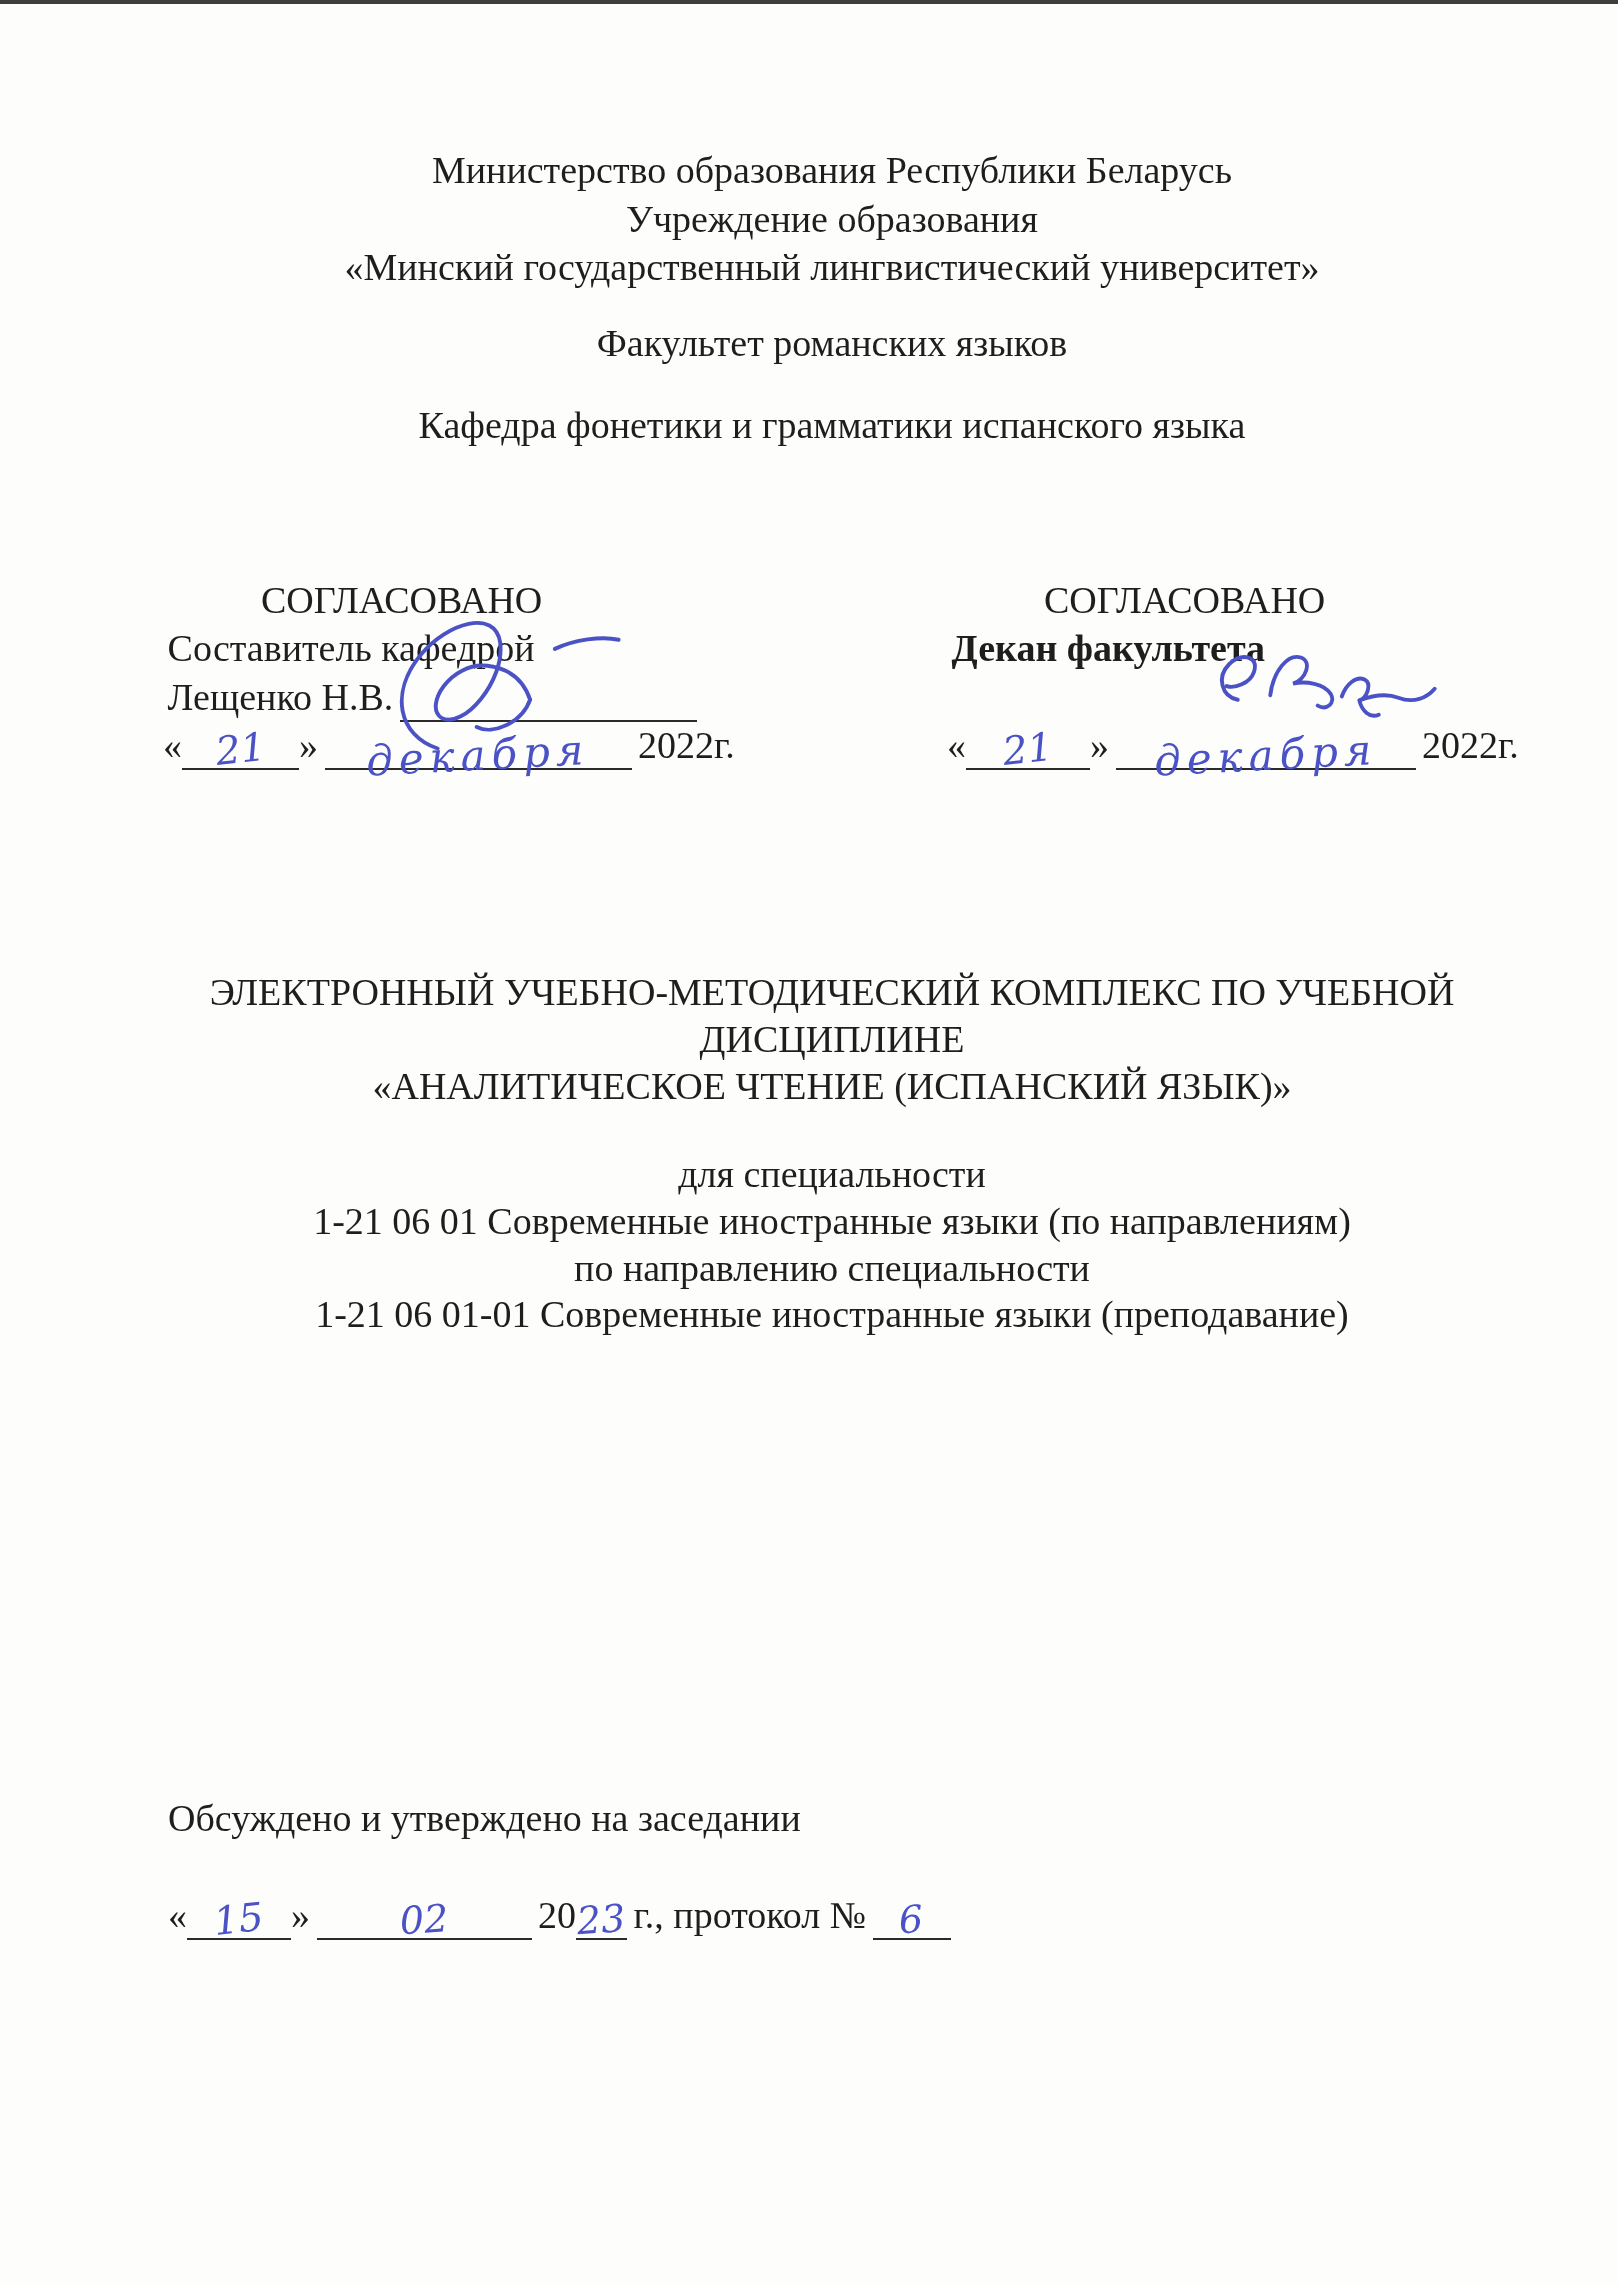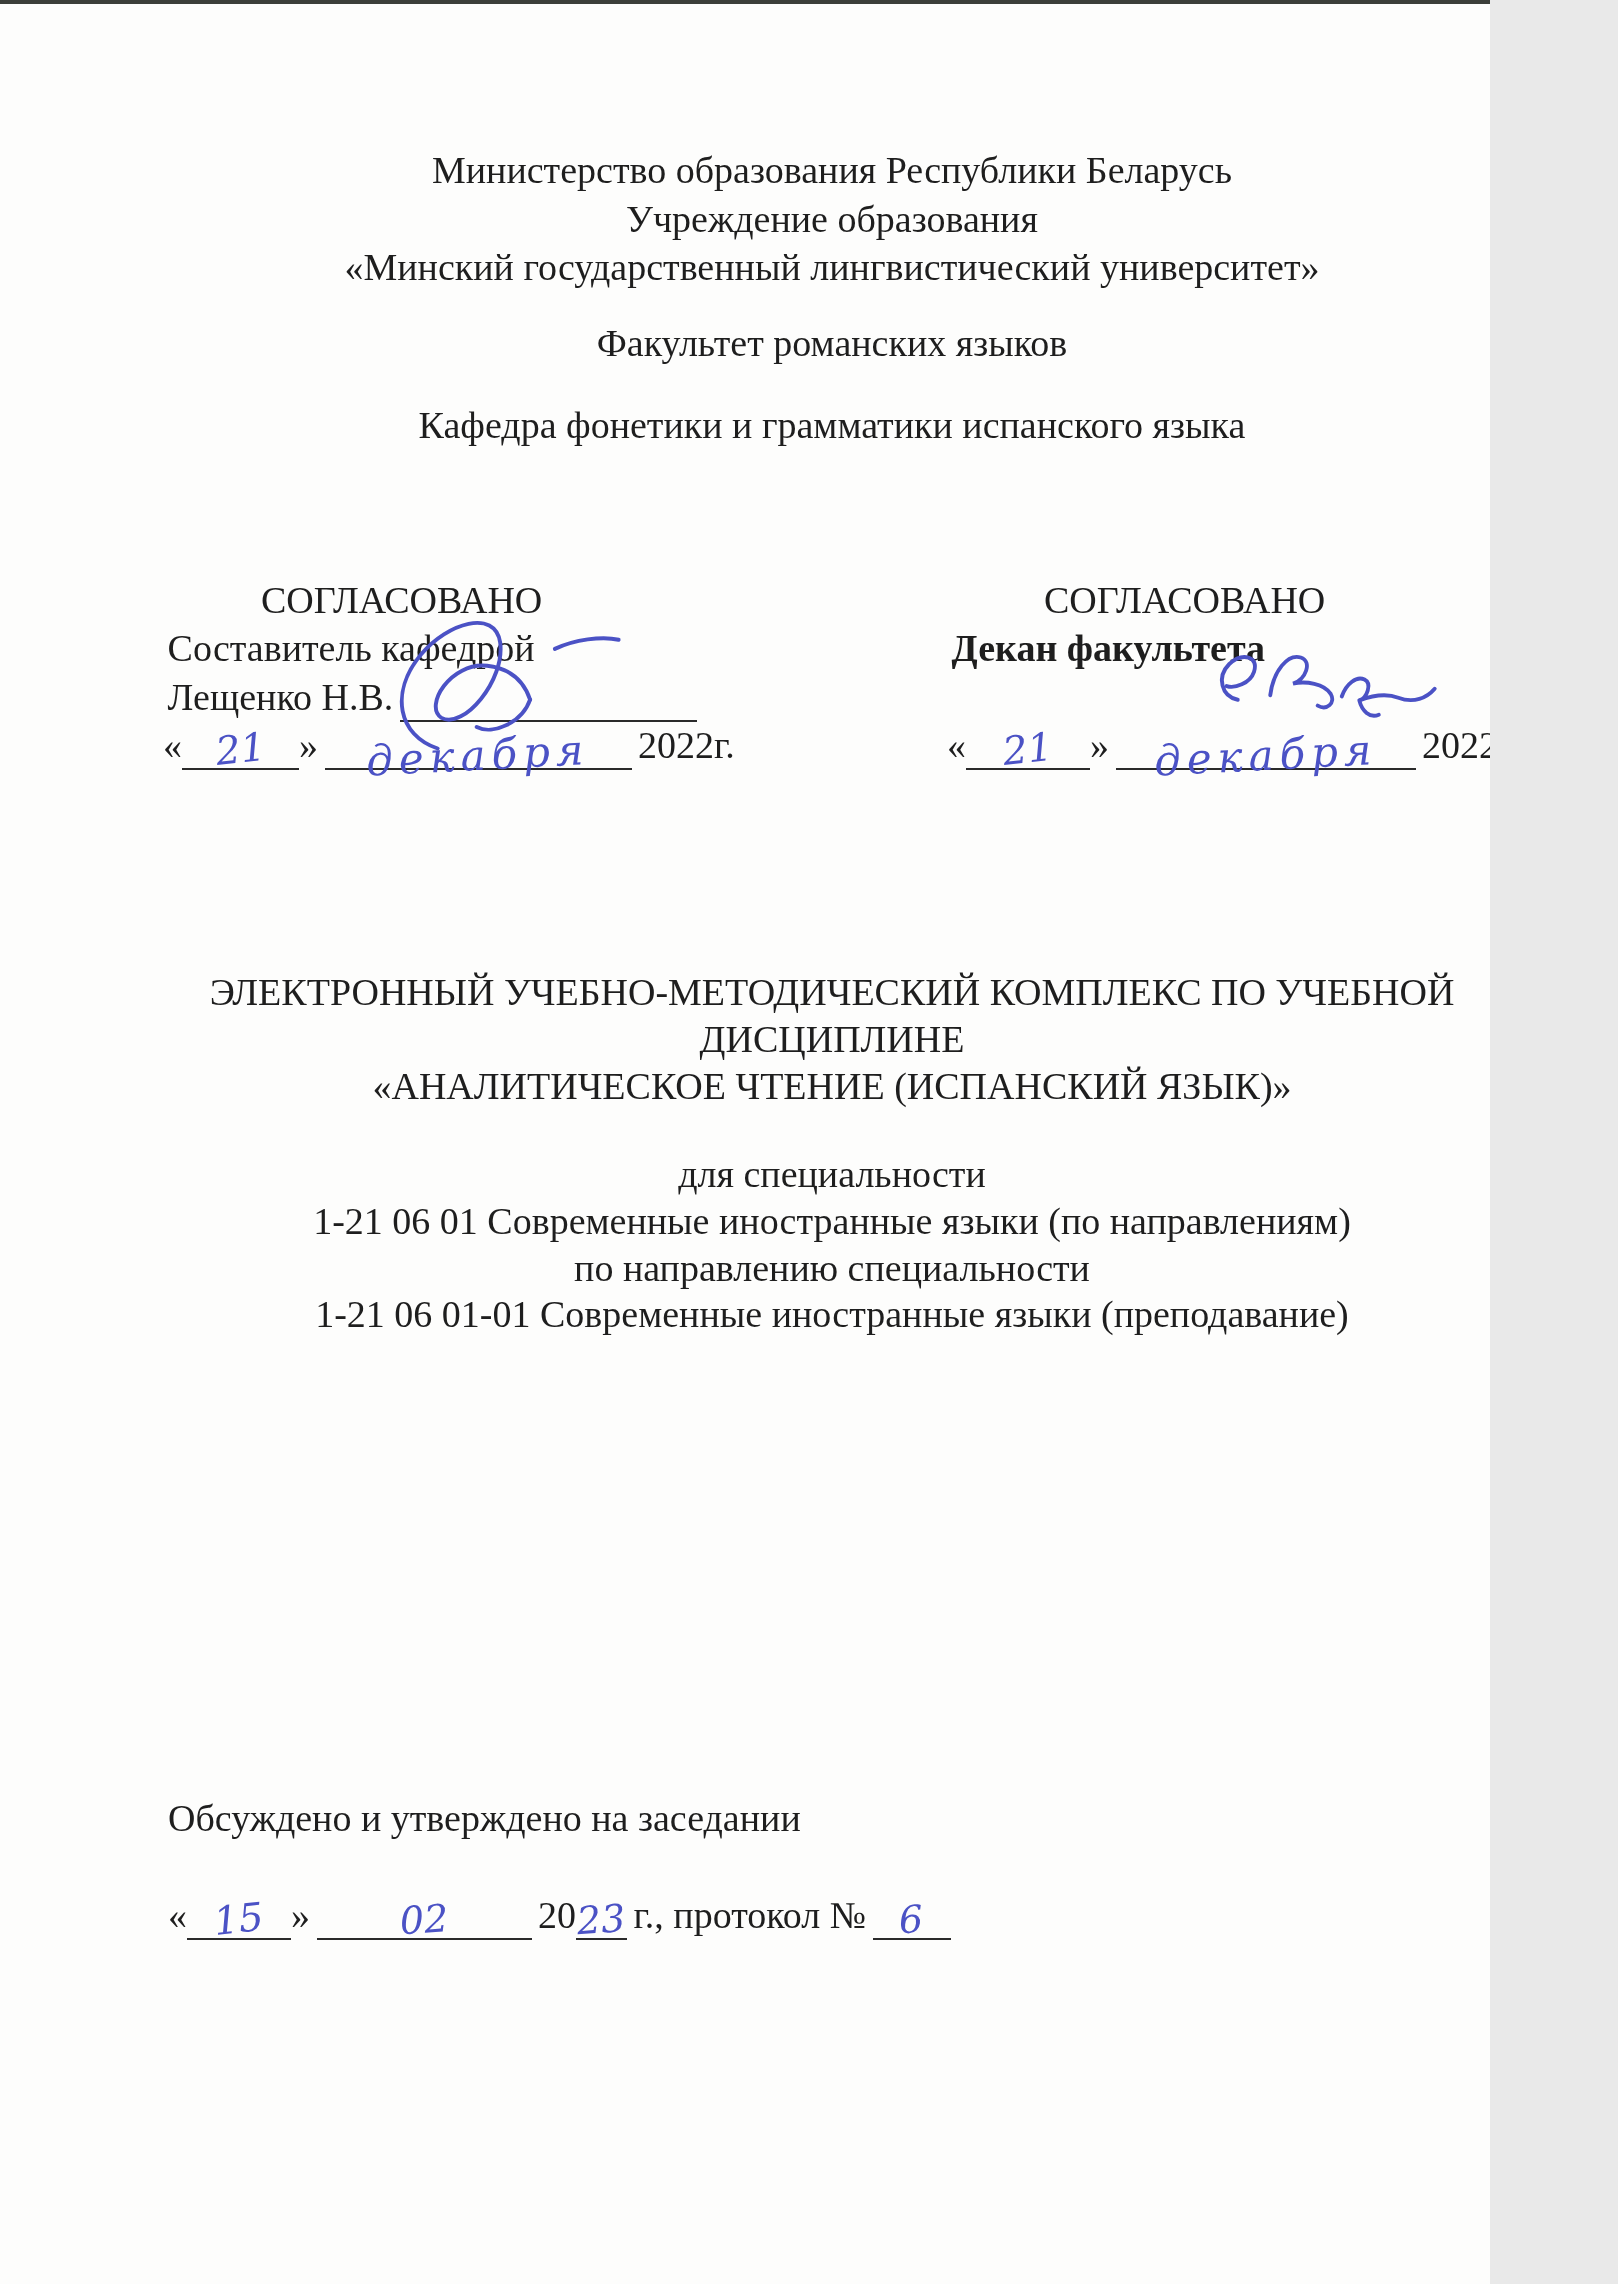--- a/index.html
+++ b/index.html
@@ -1,18 +1,18 @@
 <!DOCTYPE html>
 <html style="font-size:10.4px"><head>
 <meta charset="utf-8">
 <style>
   html,body{margin:0;padding:0;background:#e9e9e9;}
   .page{
     position:relative;
-    width:1490px;height:2284px;
+    width:1618px;height:2284px;
     background:#fdfdfc;
     font-family:"Liberation Serif","DejaVu Serif",serif;
     color:#1e1e1e;
     font-size:38px;
     overflow:hidden;
   }
   .scan-edge{position:absolute;top:0;left:0;width:1618px;height:3.9px;background:#3c3f3a;}
   .line{position:absolute;white-space:nowrap;line-height:49px;}
   .centered{left:0;width:1618px;text-align:center;transform:translateX(23px);}
   .col{position:absolute;width:626px;}

